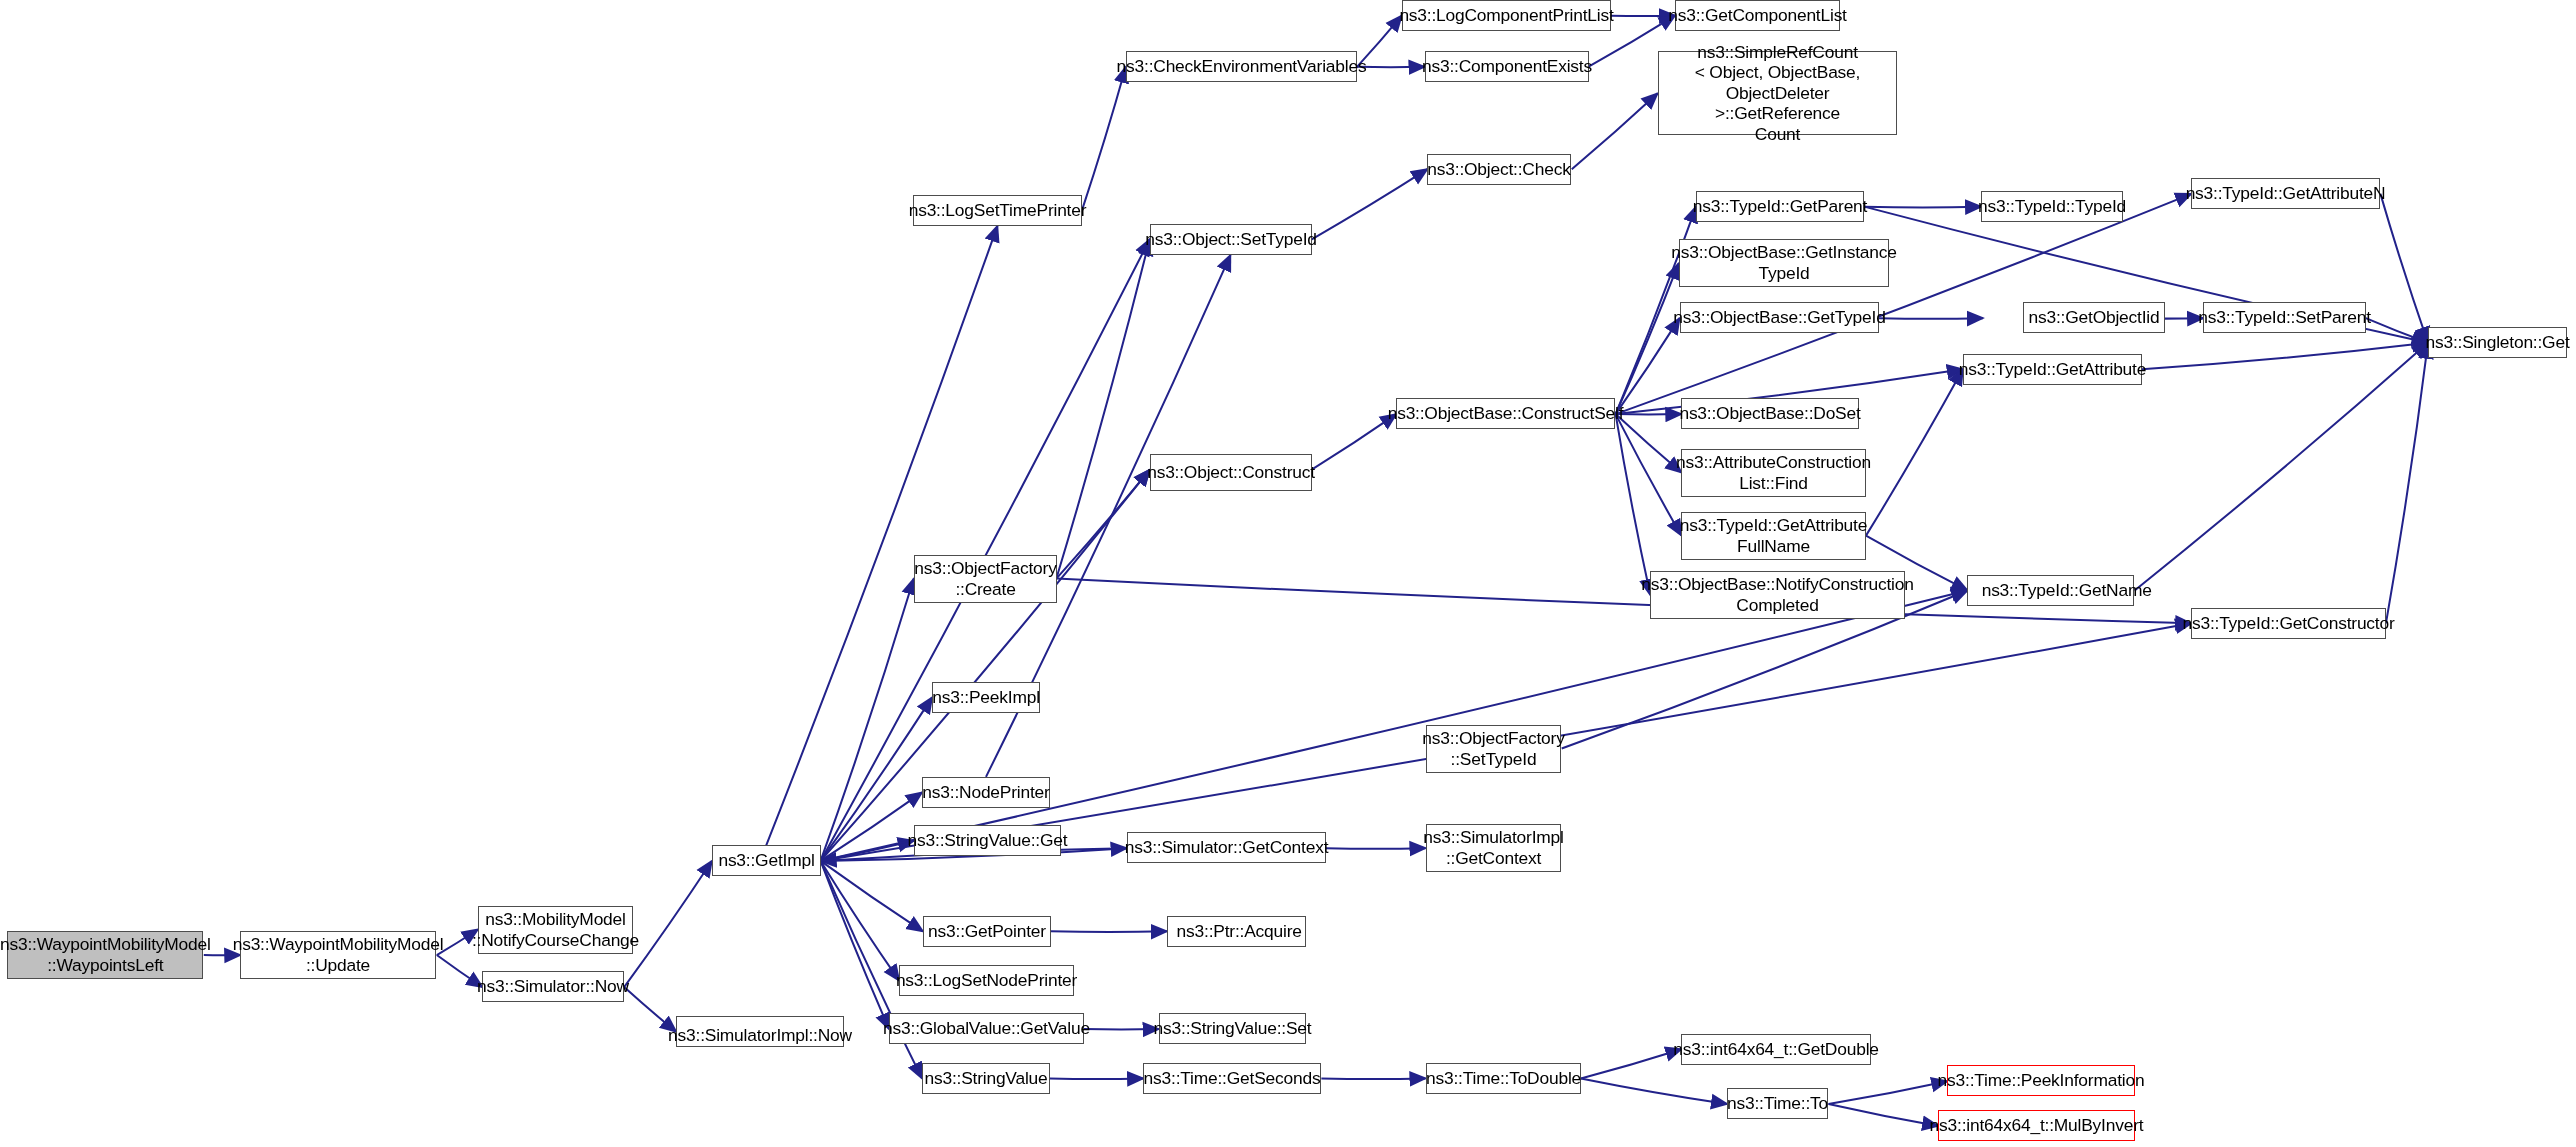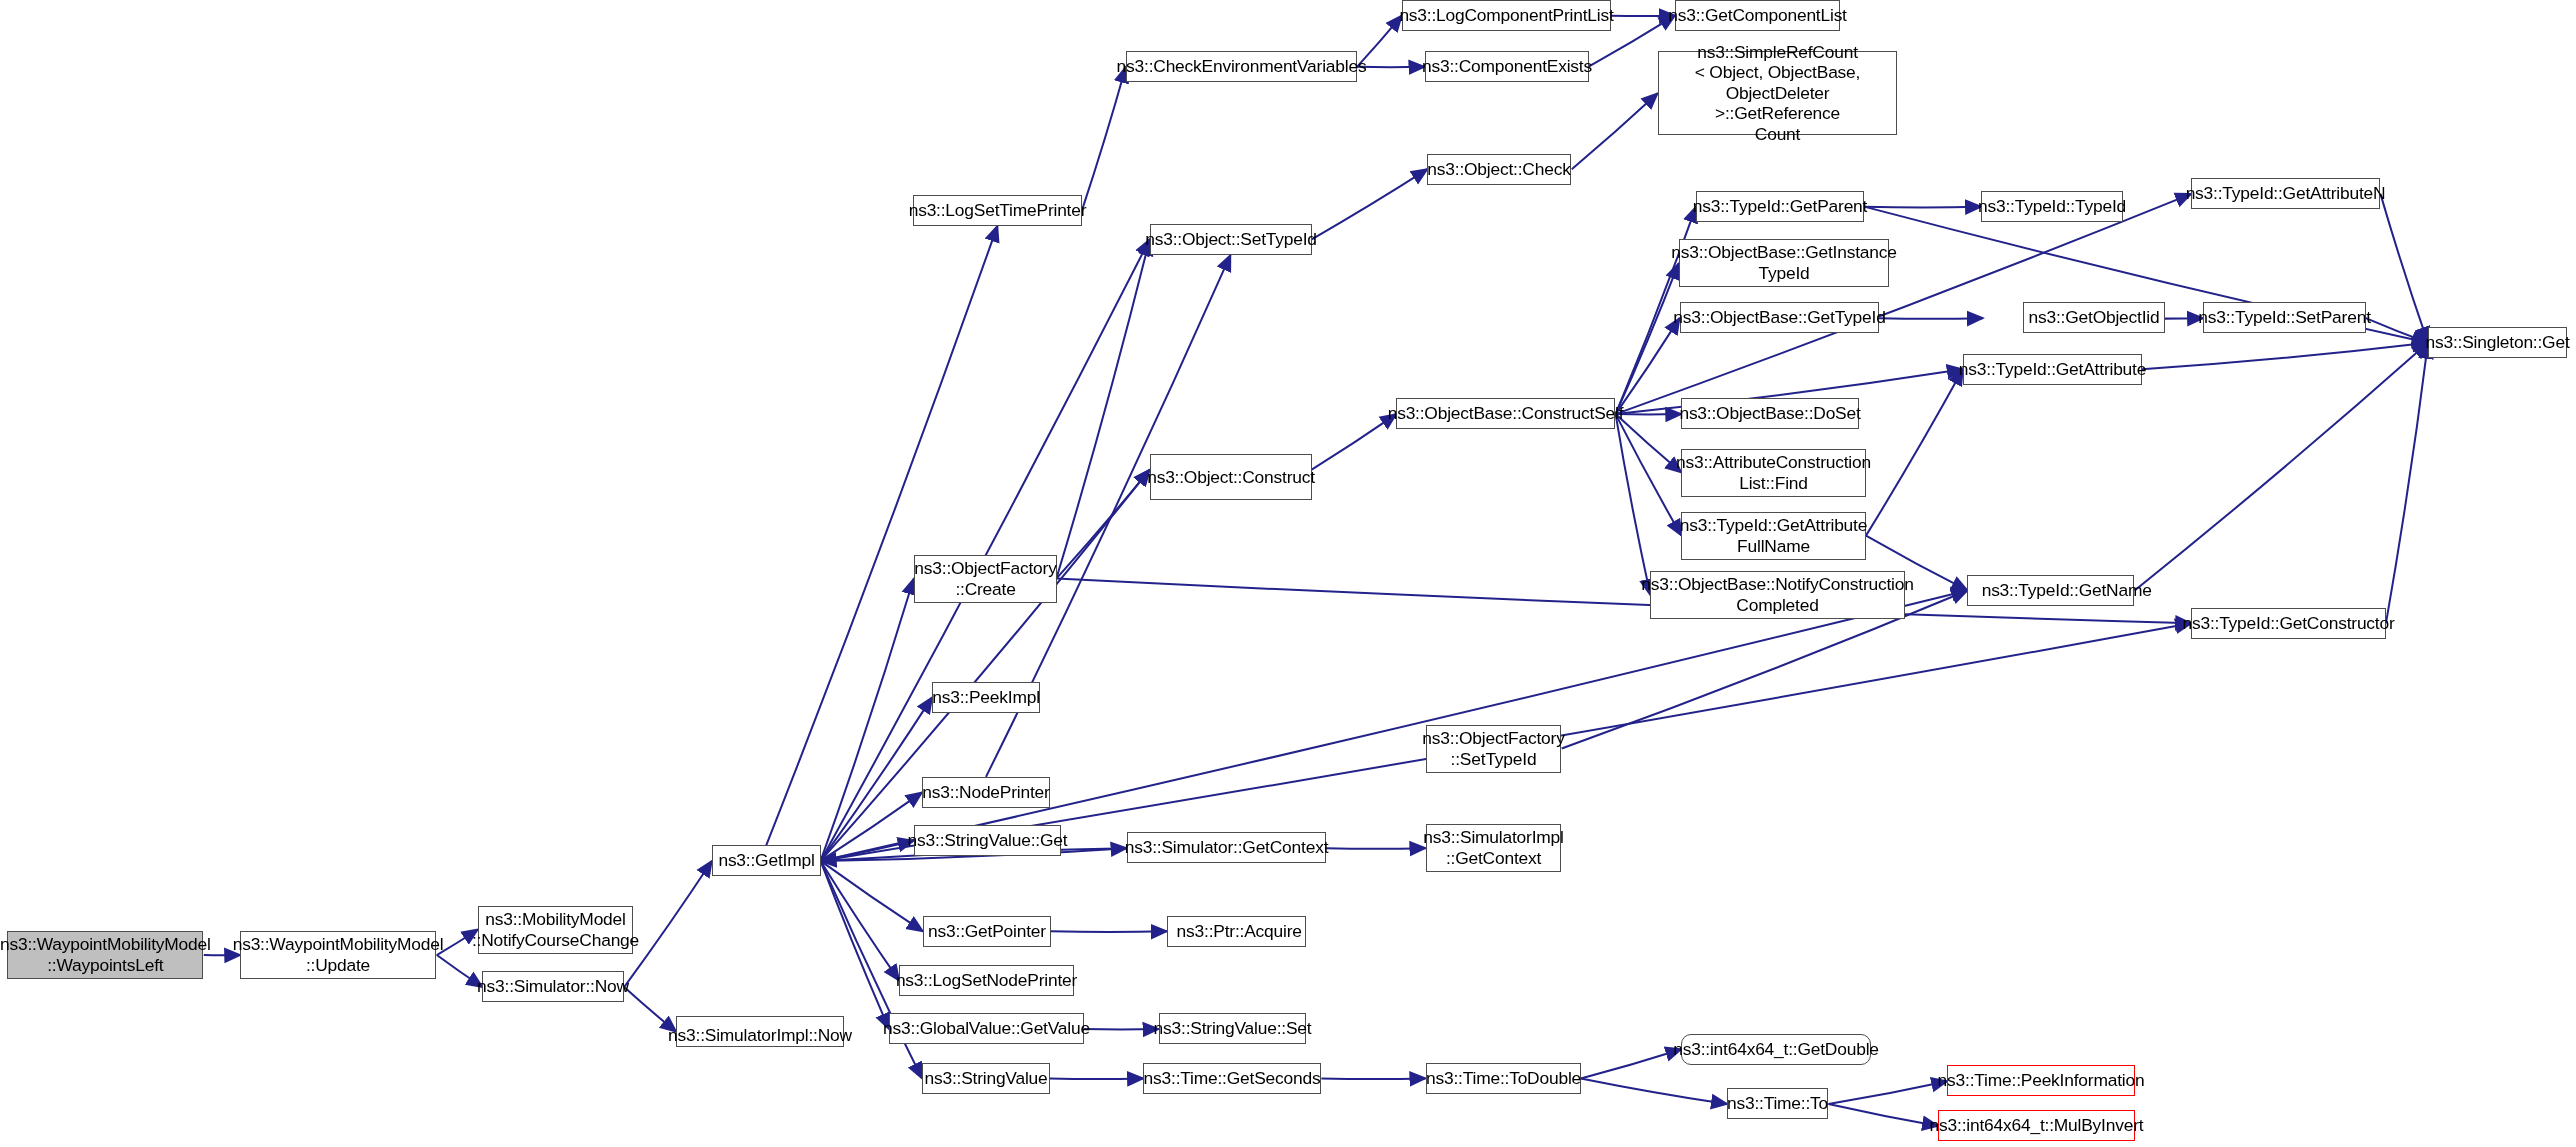--- a/index.html
+++ b/index.html
@@ -130,21 +130,21 @@
       <div class="node" style="left: 1143px; top: 1063px; width: 178px; height: 31px;"><span>ns3::Time::GetSeconds</span></div>
       <div class="node" style="left: 1127px; top: 832px; width: 199px; height: 31px;"><span>ns3::Simulator::GetContext</span></div>
       <div class="node" style="left: 1426px; top: 824px; width: 135px; height: 48px;"><span>ns3::SimulatorImpl
 ::GetContext</span></div>
       <div class="node" style="left: 914px; top: 555px; width: 143px; height: 48px;"><span>ns3::ObjectFactory
 ::Create</span></div>
       <div class="node" style="left: 1426px; top: 725px; width: 135px; height: 48px;"><span>ns3::ObjectFactory
 ::SetTypeId</span></div>
       <div class="node" style="left: 913px; top: 195px; width: 169px; height: 31px;"><span>ns3::LogSetTimePrinter</span></div>
       <div class="node" style="left: 1150px; top: 224px; width: 162px; height: 31px;"><span>ns3::Object::SetTypeId</span></div>
-      <div class="node" style="left: 1150px; top: 454px; width: 162px; height: 46px;"><span>ns3::Object::Construct</span></div>
+      <div class="node" style="left: 1150px; top: 454px; width: 162px; height: 37px;"><span>ns3::Object::Construct</span></div>
       <div class="node" style="left: 1126px; top: 51px; width: 231px; height: 31px;"><span>ns3::CheckEnvironmentVariables</span></div>
       <div class="node" style="left: 1425px; top: 51px; width: 164px; height: 31px;"><span>ns3::ComponentExists</span></div>
       <div class="node" style="left: 1402px; top: 0px; width: 209px; height: 31px;"><span>ns3::LogComponentPrintList</span></div>
       <div class="node" style="left: 1427px; top: 154px; width: 144px; height: 31px;"><span>ns3::Object::Check</span></div>
       <div class="node" style="left: 1675px; top: 0px; width: 165px; height: 31px;"><span>ns3::GetComponentList</span></div>
       <div class="node" style="left: 1658px; top: 51px; width: 239px; height: 84px;"><span>ns3::SimpleRefCount
 &lt; Object, ObjectBase,
 ObjectDeleter &gt;::GetReference
 Count</span></div>
       <div class="node" style="left: 1396px; top: 398px; width: 219px; height: 31px;"><span>ns3::ObjectBase::ConstructSelf</span></div>
@@ -161,19 +161,19 @@
       <div class="node" style="left: 1680px; top: 302px; width: 199px; height: 31px;"><span>ns3::ObjectBase::GetTypeId</span></div>
       <div class="node" style="left: 1963px; top: 354px; width: 179px; height: 31px;"><span>ns3::TypeId::GetAttribute</span></div>
       <div class="node" style="left: 1981px; top: 191px; width: 142px; height: 31px;"><span>ns3::TypeId::TypeId</span></div>
       <div class="node" style="left: 1983px; top: 302px; width: 142px; height: 31px; margin-left: 40px;"><span>ns3::GetObjectIid</span></div>
       <div class="node" style="left: 2203px; top: 302px; width: 163px; height: 31px;"><span>ns3::TypeId::SetParent</span></div>
       <div class="node" style="left: 2191px; top: 178px; width: 189px; height: 31px;"><span>ns3::TypeId::GetAttributeN</span></div>
       <div class="node" style="left: 2428px; top: 327px; width: 139px; height: 31px;"><span>ns3::Singleton::Get</span></div>
       <div class="node" style="left: 1967px; top: 575px; width: 167px; height: 31px; padding-left: 36px;"><span>ns3::TypeId::GetName</span></div>
       <div class="node" style="left: 2191px; top: 608px; width: 195px; height: 31px;"><span>ns3::TypeId::GetConstructor</span></div>
       <div class="node" style="left: 1426px; top: 1063px; width: 155px; height: 31px;"><span>ns3::Time::ToDouble</span></div>
-      <div class="node" style="left: 1681px; top: 1034px; width: 190px; height: 31px; border-radius: 10px;"><span>ns3::int64x64_t::GetDouble</span></div>
+      <div class="node" style="left: 1681px; top: 1034px; width: 190px; height: 31px;"><span>ns3::int64x64_t::GetDouble</span></div>
       <div class="node" style="left: 1727px; top: 1088px; width: 101px; height: 31px;"><span>ns3::Time::To</span></div>
       <div class="node alert" style="left: 1947px; top: 1065px; width: 188px; height: 31px;"><span>ns3::Time::PeekInformation</span></div>
       <div class="node alert" style="left: 1938px; top: 1110px; width: 197px; height: 31px;"><span>ns3::int64x64_t::MulByInvert</span></div>
     </div>
 </div>
 
 
 </body></html>

